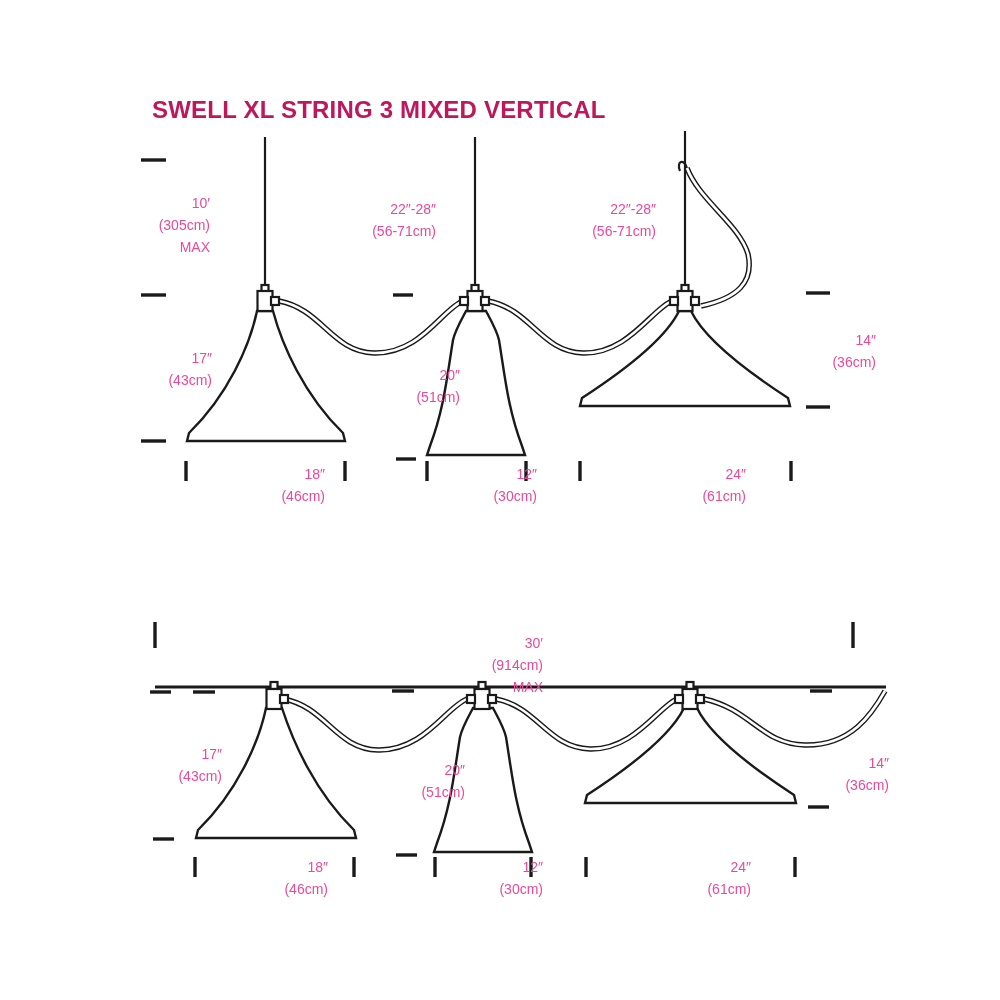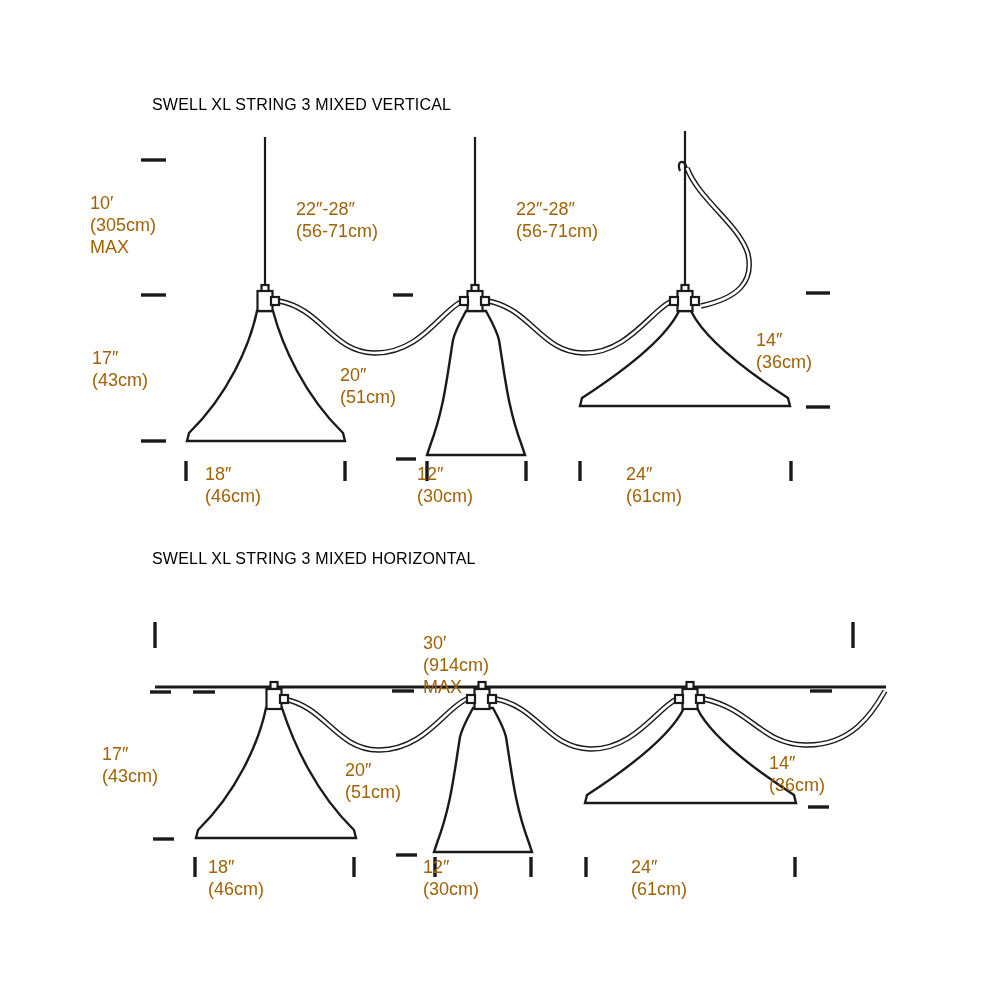--- a/index.html
+++ b/index.html
@@ -1,20 +1,20 @@
 <!DOCTYPE html>
 <html><head>
 <meta charset="utf-8">
 <style>
   html,body{margin:0;padding:0;background:#ffffff;}
   #canvas{position:relative;width:1000px;height:1000px;background:#ffffff;overflow:hidden;
           font-family:"Liberation Sans","DejaVu Sans",sans-serif;color:#1a1a1a;}
   #lineart{position:absolute;left:0;top:0;z-index:0;}
-  .title{position:absolute;z-index:2;font-size:16px;letter-spacing:0.2px;white-space:nowrap;color:#000000;}
-  .lbl{position:absolute;z-index:2;text-align:left;font-size:18px;line-height:22px;color:#a16207;white-space:nowrap;}
+  .title{position:absolute;z-index:2;font-size:24px;letter-spacing:0.2px;white-space:nowrap;color:#be185d;font-weight:bold;}
+  .lbl{position:absolute;z-index:2;text-align:right;font-size:14px;line-height:22px;color:#ec4899;white-space:nowrap;}
   .lbl div{white-space:nowrap;}
 </style>
 </head>
 <body>
 
 <div id="canvas">
 
   <svg id="lineart" width="1000" height="1000" viewBox="0 0 1000 1000" fill="none" stroke="#1a1a1a">
 
     <g>
@@ -160,21 +160,20 @@
   <div class="lbl" style="left:417px;top:463px;width:120px;">
     <div>12″</div>
     <div>(30cm)</div>
   </div>
 
   <div class="lbl" style="left:626px;top:463px;width:120px;">
     <div>24″</div>
     <div>(61cm)</div>
   </div>
 
-  <div class="title" style="left:152px;top:550px;">SWELL XL STRING 3 MIXED HORIZONTAL</div>
 
   <div class="lbl" style="left:423px;top:604px;width:120px;margin-top:28px;">
     <div>30′</div>
     <div>(914cm)</div>
     <div>MAX</div>
   </div>
 
   <div class="lbl" style="left:102px;top:743px;width:120px;">
     <div>17″</div>
     <div>(43cm)</div>

